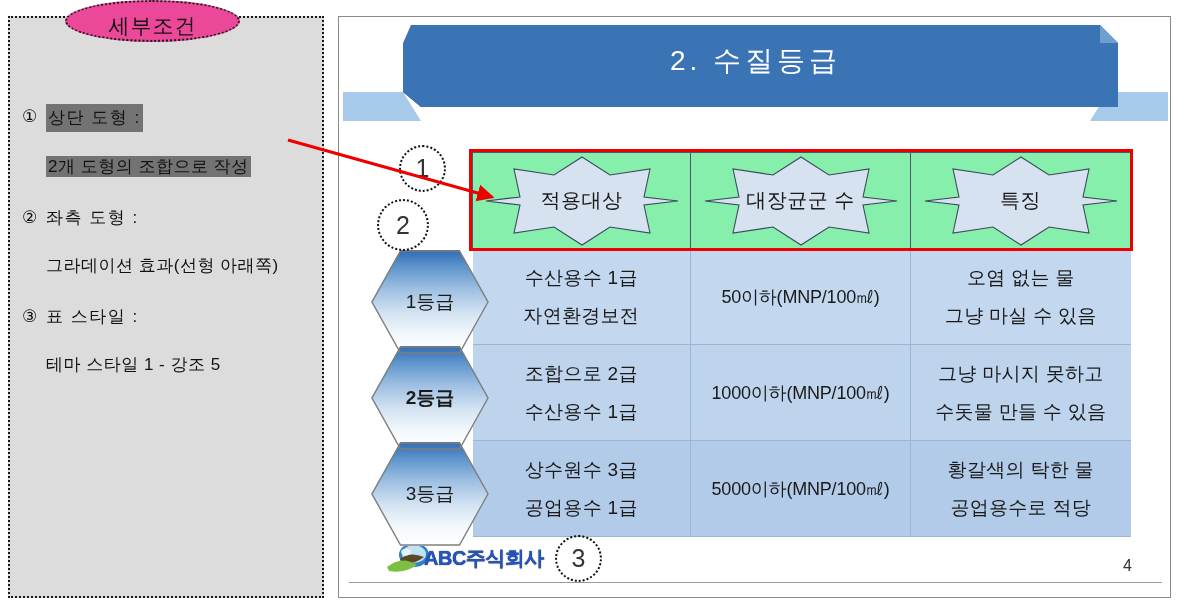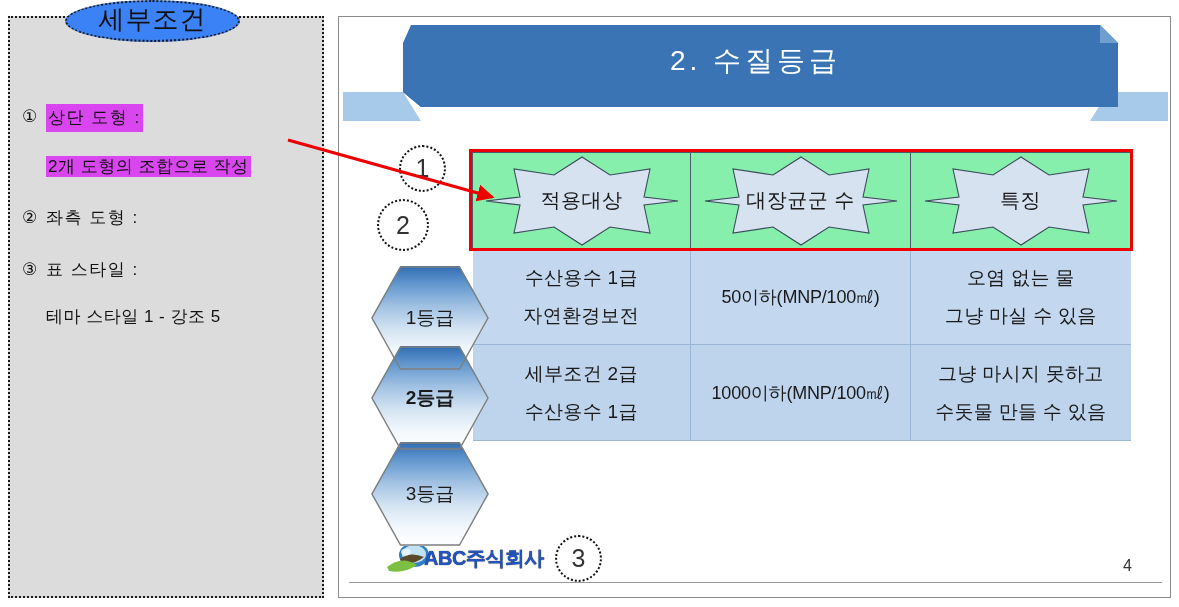--- a/index.html
+++ b/index.html
@@ -29,26 +29,26 @@
     width: 316px; height: 582px;
     background: #dcdcdc;
     border: 2px dotted #1a1a1a;
   }
   #notes-title-ellipse {
     position: absolute;
     left: 65px; top: 0px;
     width: 175px; height: 42px;
     border: 2px dotted #1a1a1a;
     border-radius: 50%;
-    background: #3b82f6;
-    display: flex;
-    align-items: flex-start;
+    background: #ec4899;
+    display: flex;
+    align-items: flex-end;
     justify-content: center;
     z-index: 6;
-    font-size: 26px;
+    font-size: 21px;
     color: #111;
     letter-spacing: 1px;
   }
   #notes-list {
     position: absolute;
     left: 0; top: 86px;
     width: 316px;
     padding: 0 12px;
   }
   .note-item { margin-bottom: 26px; }
@@ -71,21 +71,21 @@
   .note-sub {
     font-size: 17px;
     color: #111;
     line-height: 1.5;
     margin-top: 22px;
     margin-left: 24px;
     letter-spacing: 0.5px;
     white-space: nowrap;
   }
   .hl {
-    background: #d946ef;
+    background: #737373;
     padding: 1px 2px;
   }
 
   
   #connector-arrow {
     position: absolute;
     left: 280px; top: 130px;
     width: 230px; height: 90px;
     z-index: 9;
     pointer-events: none;
@@ -301,20 +301,21 @@
         <div class="note-sub">
           <span class="hl">2개 도형의 조합으로 작성</span>
         </div>
       </div>
 
       <div class="note-item">
         <div class="note-head">
           <span class="note-num">②</span>
           <span class="note-head-text">좌측 도형 :</span>
         </div>
+        <div class="note-sub">그라데이션 효과(선형 아래쪽)</div>
       </div>
 
       <div class="note-item">
         <div class="note-head">
           <span class="note-num">③</span>
           <span class="note-head-text">표 스타일 :</span>
         </div>
         <div class="note-sub">테마 스타일 1 - 강조 5</div>
       </div>
 
@@ -356,21 +357,21 @@
       <span>1</span>
     </div>
     <div class="step-circle" id="step-2">
       <span>2</span>
     </div>
     <div class="step-circle" id="step-3">
       <span>3</span>
     </div>
 
     <div id="grade-hexes">
-      <div class="hex-wrap" style="top:0px;margin-top:16px;">
+      <div class="hex-wrap" style="top:0px;">
         <div class="hex-shape"></div>
         <svg class="hex-outline" viewBox="0 0 118 104" preserveAspectRatio="none">
           <polygon points="29.5,1 88.5,1 117,52 88.5,103 29.5,103 1,52" fill="none" stroke="#7f7f7f" stroke-width="1.4"></polygon>
         </svg>
         <div class="hex-label">1등급</div>
       </div>
       <div class="hex-wrap" style="top:96px;font-weight:bold;">
         <div class="hex-shape"></div>
         <svg class="hex-outline" viewBox="0 0 118 104" preserveAspectRatio="none">
           <polygon points="29.5,1 88.5,1 117,52 88.5,103 29.5,103 1,52" fill="none" stroke="#7f7f7f" stroke-width="1.4"></polygon>
@@ -431,32 +432,45 @@
             <span class="cell-mono">50이하(MNP/100㎖)</span>
           </td>
           <td class="vsep">
             <span class="cell-line">오염 없는 물</span>
             <span class="cell-line">그냥 마실 수 있음</span>
           </td>
         </tr>
 
         <tr class="row-2">
           <td>
-            <span class="cell-line">세부조건 2급</span>
+            <span class="cell-line">조합으로 2급</span>
             <span class="cell-line">수산용수 1급</span>
           </td>
           <td class="vsep">
             <span class="cell-mono">1000이하(MNP/100㎖)</span>
           </td>
           <td class="vsep">
             <span class="cell-line">그냥 마시지 못하고</span>
             <span class="cell-line">수돗물 만들 수 있음</span>
           </td>
         </tr>
 
+        <tr class="row-3">
+          <td>
+            <span class="cell-line">상수원수 3급</span>
+            <span class="cell-line">공업용수 1급</span>
+          </td>
+          <td class="vsep">
+            <span class="cell-mono">5000이하(MNP/100㎖)</span>
+          </td>
+          <td class="vsep">
+            <span class="cell-line">황갈색의 탁한 물</span>
+            <span class="cell-line">공업용수로 적당</span>
+          </td>
+        </tr>
 
       </tbody>
     </table>
 
     <div id="header-highlight-box"></div>
 
     <div id="company-logo">
       <svg id="logo-mark" width="58" height="34" viewBox="0 0 58 34">
         <ellipse cx="30" cy="14" rx="15" ry="12" fill="#2f7fc4"></ellipse>
         <ellipse cx="30" cy="13" rx="12" ry="9" fill="#bfe2f5"></ellipse>

